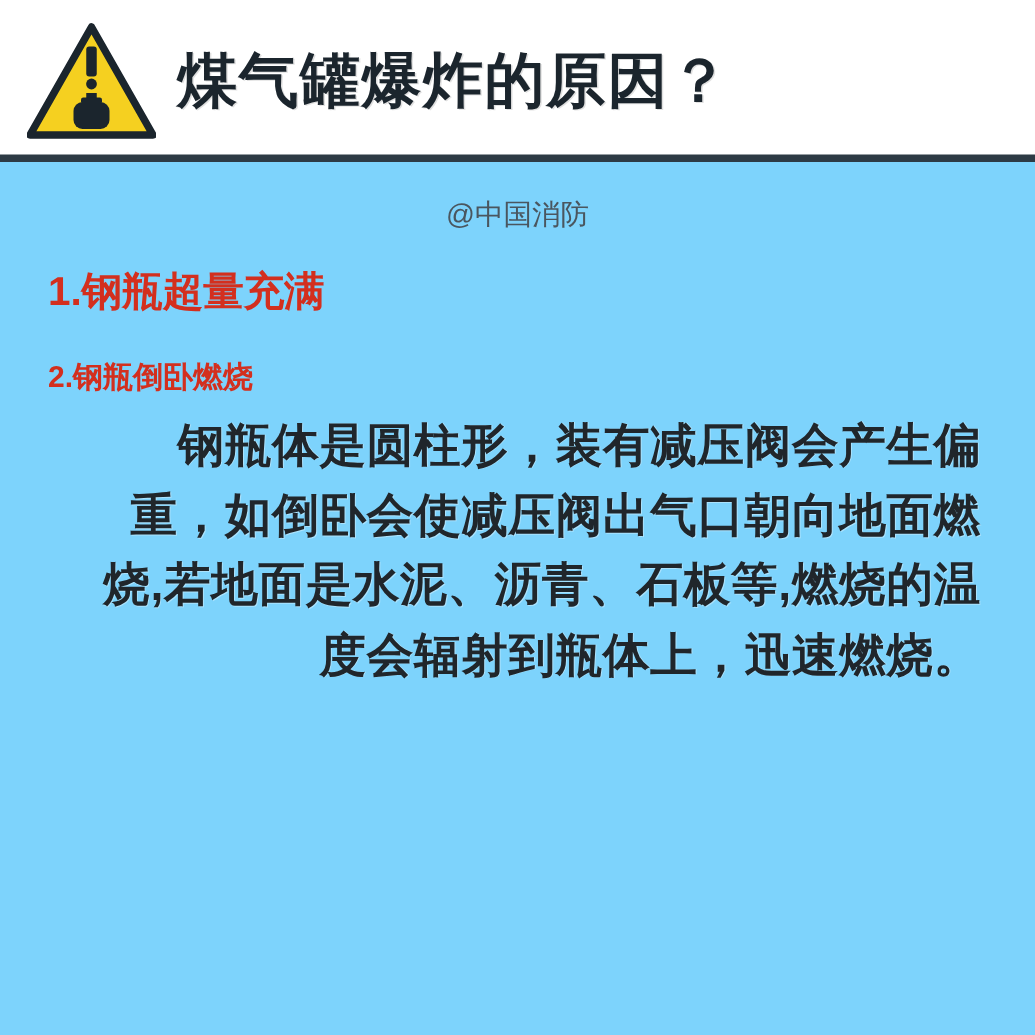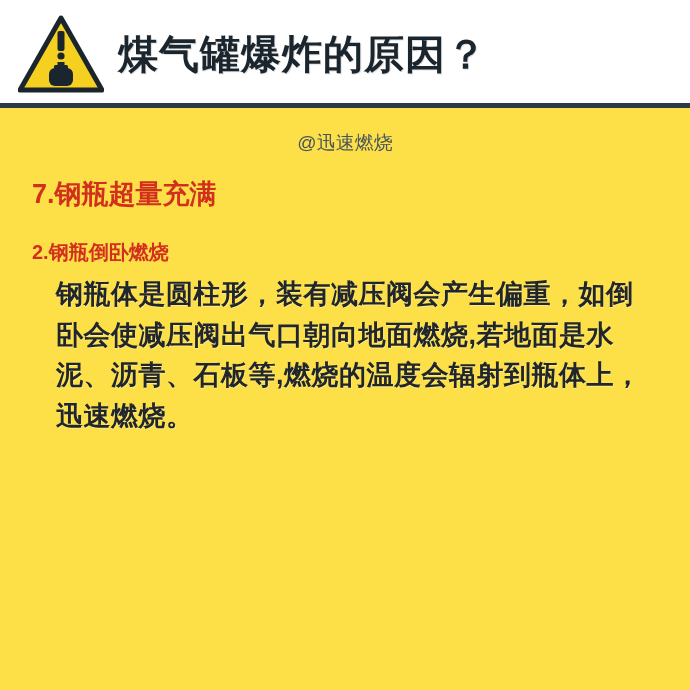--- a/index.html
+++ b/index.html
@@ -11,21 +11,21 @@
     height: 690px;
     background: #ccd2d6;
     font-family: "Liberation Sans", sans-serif;
     overflow: hidden;
     position: relative;
   }
   .page {
     position: relative;
     width: 690px;
     height: 690px;
-    background: #fde047;
+    background: #7dd3fc;
     box-sizing: border-box;
   }
   
   .header {
     position: relative;
     height: 108px;
     background: #ffffff;
     display: flex;
     align-items: center;
     padding-left: 18px;
@@ -91,22 +91,23 @@
     color: #20262b;
     font-family: "Liberation Sans", sans-serif;
     font-weight: bold;
     padding-left: 26px;
     padding-right: 10px;
     letter-spacing: 0.5px;
     text-shadow: 0.6px 0.6px 0 rgba(255,255,255,0.35);
   }
   .section-body.wide {
     padding-left: 30px;
-    font-size: 27px;
+    font-size: 31px;
     line-height: 1.5;
+    text-align: right;
   }
   .section.second {
     margin-top: 30px;
   }
   .section.second .section-heading {
     font-size: 20px;
   }
 </style>
 </head>
 <body>
@@ -123,26 +124,26 @@
           <rect x="39.5" y="47" width="7" height="5" fill="#1b252d"></rect>
           <rect x="36" y="50" width="14" height="4" rx="1.5" fill="#1b252d"></rect>
           <rect x="31" y="53" width="24" height="18" rx="6" fill="#1b252d"></rect>
         </g>
       </svg>
     </div>
     <div class="header-title">煤气罐爆炸的原因？</div>
     <div class="header-rule"></div>
   </div>
 
-  <div class="source-line">@迅速燃烧</div>
+  <div class="source-line">@中国消防</div>
 
   <div class="content">
 
     <div class="section">
-      <div class="section-heading">7.钢瓶超量充满</div>
+      <div class="section-heading">1.钢瓶超量充满</div>
     </div>
 
     <div class="section second">
       <div class="section-heading">2.钢瓶倒卧燃烧</div>
       <div class="section-body wide">钢瓶体是圆柱形，装有减压阀会产生偏重，如倒卧会使减压阀出气口朝向地面燃烧,若地面是水泥、沥青、石板等,燃烧的温度会辐射到瓶体上，迅速燃烧。</div>
     </div>
 
   </div>
 
 </div>

